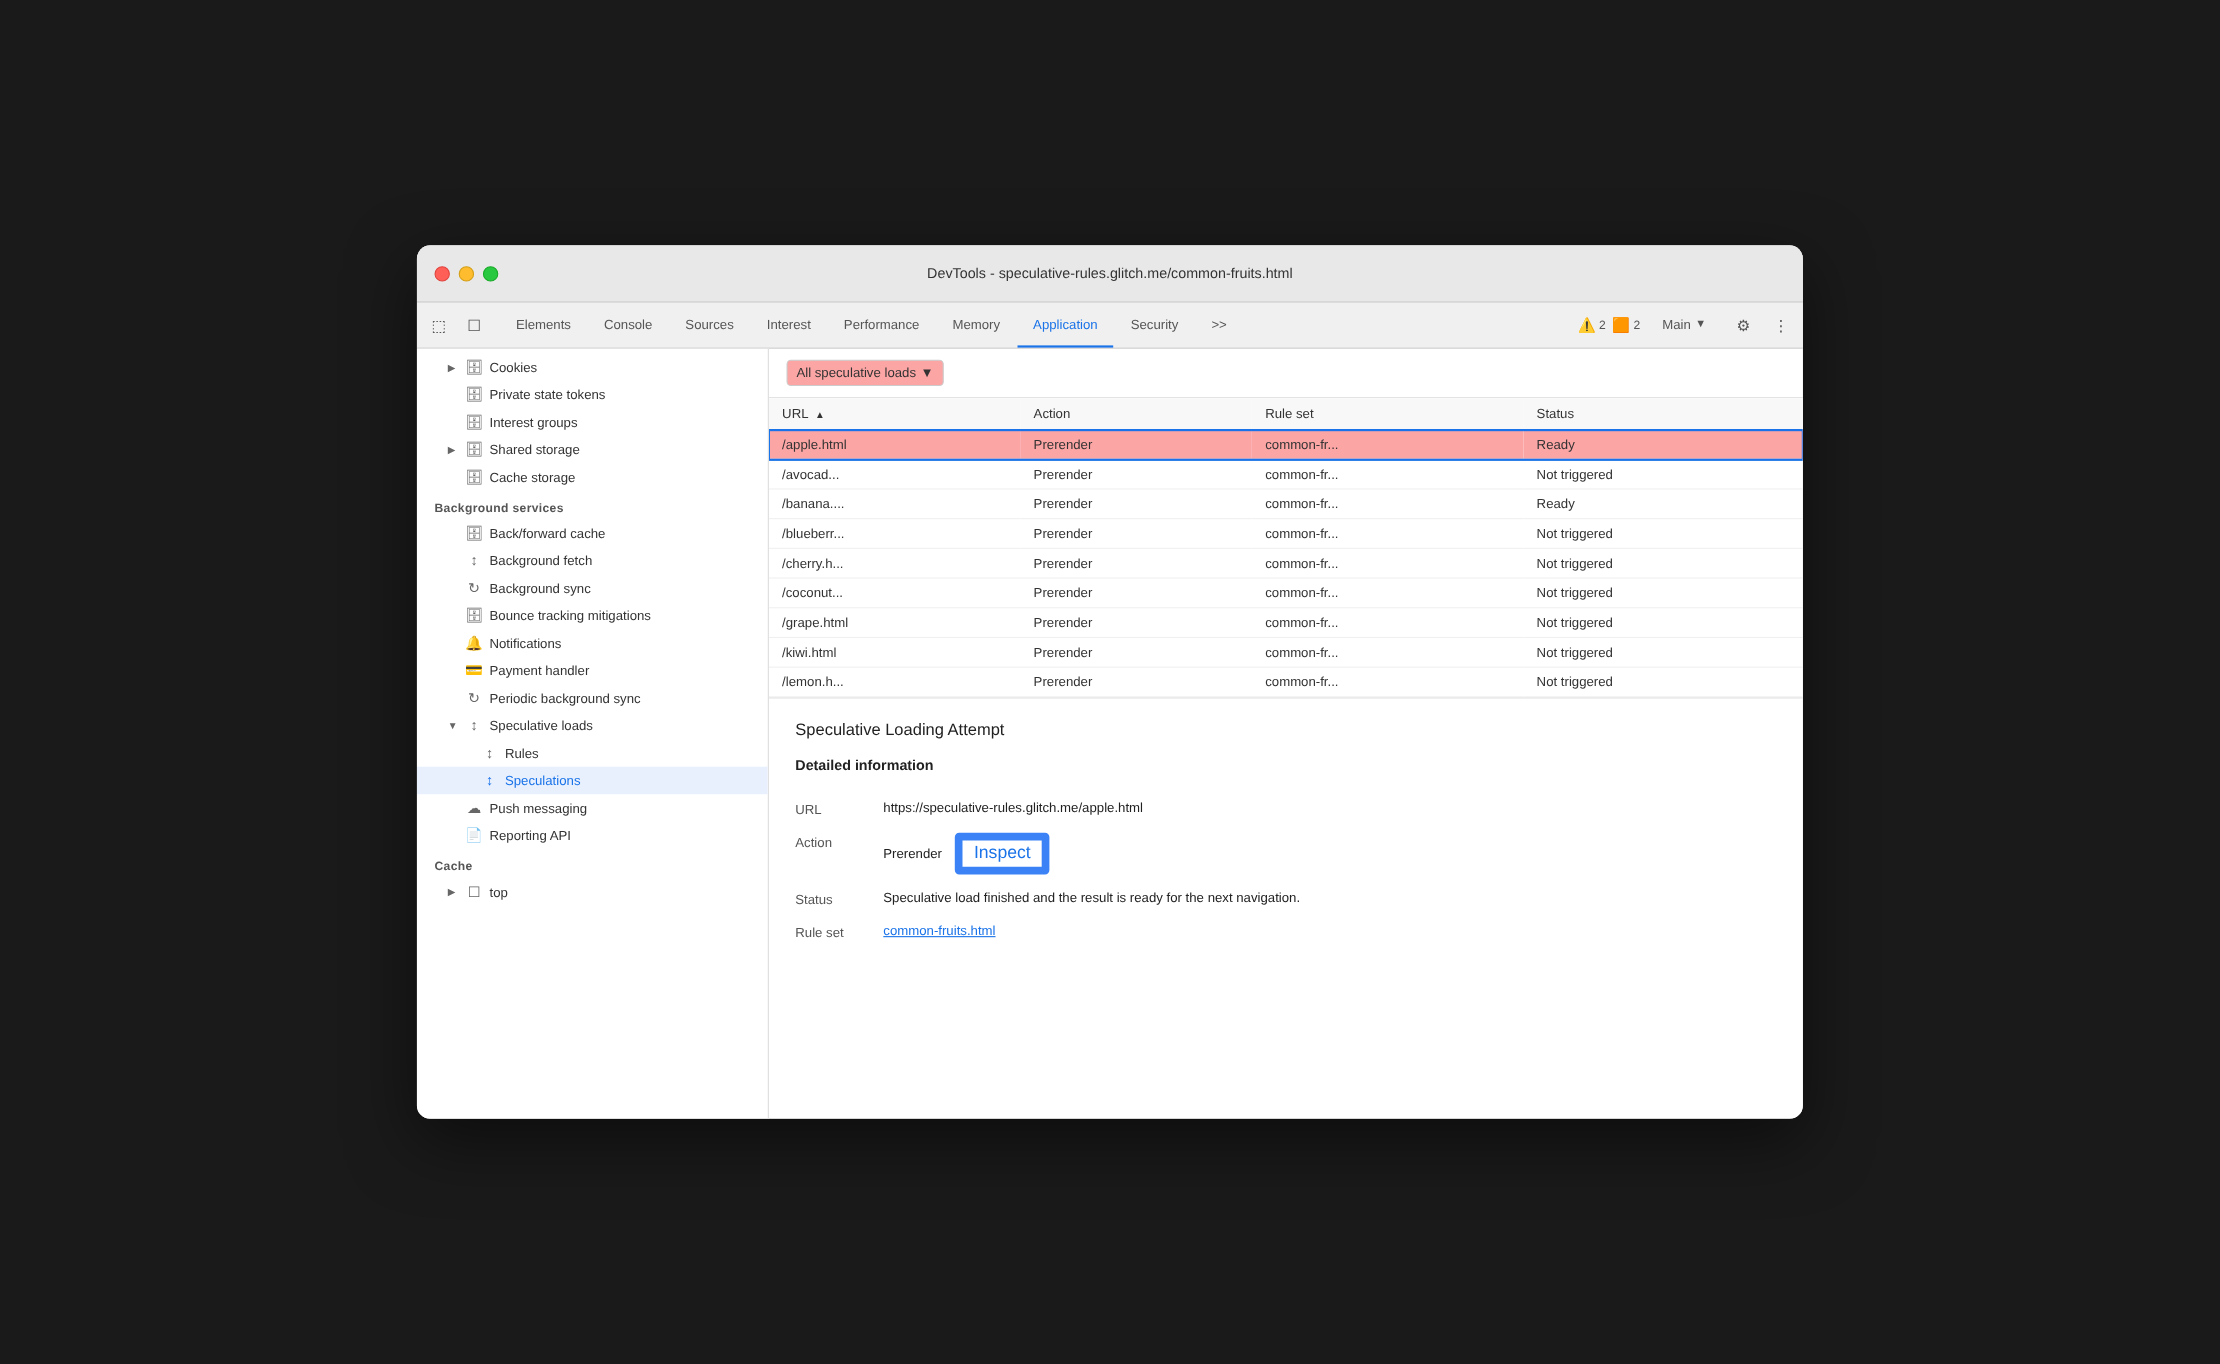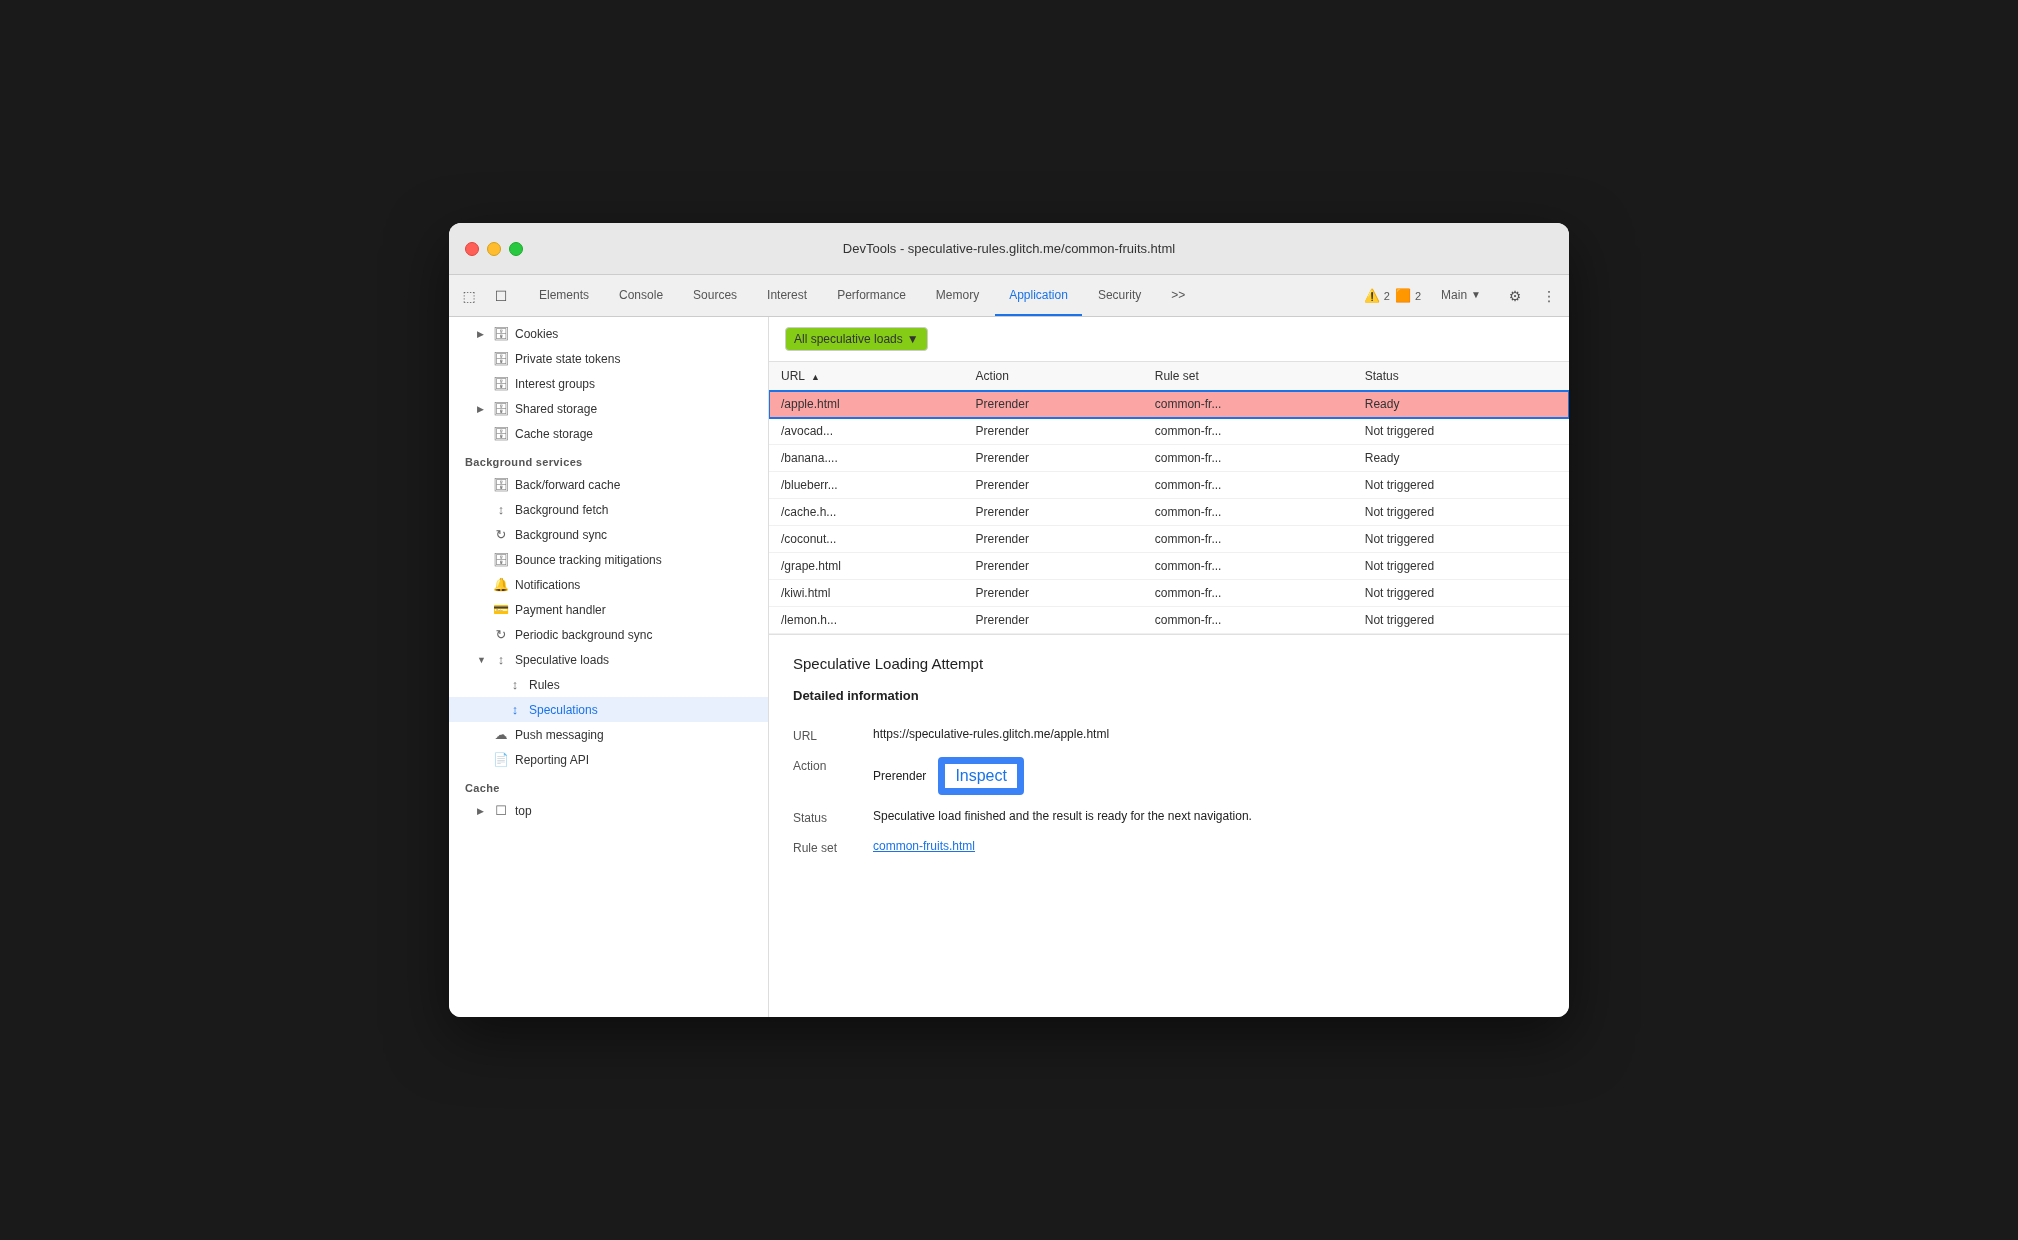--- a/index.html
+++ b/index.html
@@ -5,21 +5,21 @@
     * { box-sizing: border-box; margin: 0; padding: 0; }
     body {
       background: #1a1a1a;
       display: flex;
       justify-content: center;
       align-items: center;
       min-height: 100vh;
       font-family: -apple-system, BlinkMacSystemFont, 'Helvetica Neue', sans-serif;
     }
     .window {
-      width: 1120px;
+      width: 1260px;
       background: #f5f5f5;
       border-radius: 12px;
       box-shadow: 0 20px 60px rgba(0,0,0,0.5);
       overflow: hidden;
     }
     
     .title-bar {
       background: #e8e8e8;
       height: 52px;
       display: flex;
@@ -175,21 +175,21 @@
     .filter-dropdown {
       display: flex;
       align-items: center;
       gap: 4px;
       font-size: 12px;
       color: #333;
       cursor: pointer;
       padding: 4px 8px;
       border: 1px solid #ccc;
       border-radius: 4px;
-      background: #84cc16;
+      background: #fca5a5;
       width: fit-content;
     }
     
     .table-container {
       overflow-y: auto;
       background: #fff;
     }
     table {
       width: 100%;
       border-collapse: collapse;
@@ -486,21 +486,21 @@
               <td>common-fr...</td>
               <td>Ready</td>
             </tr>
             <tr>
               <td>/blueberr...</td>
               <td>Prerender</td>
               <td>common-fr...</td>
               <td>Not triggered</td>
             </tr>
             <tr>
-              <td>/cache.h...</td>
+              <td>/cherry.h...</td>
               <td>Prerender</td>
               <td>common-fr...</td>
               <td>Not triggered</td>
             </tr>
             <tr>
               <td>/coconut...</td>
               <td>Prerender</td>
               <td>common-fr...</td>
               <td>Not triggered</td>
             </tr>

